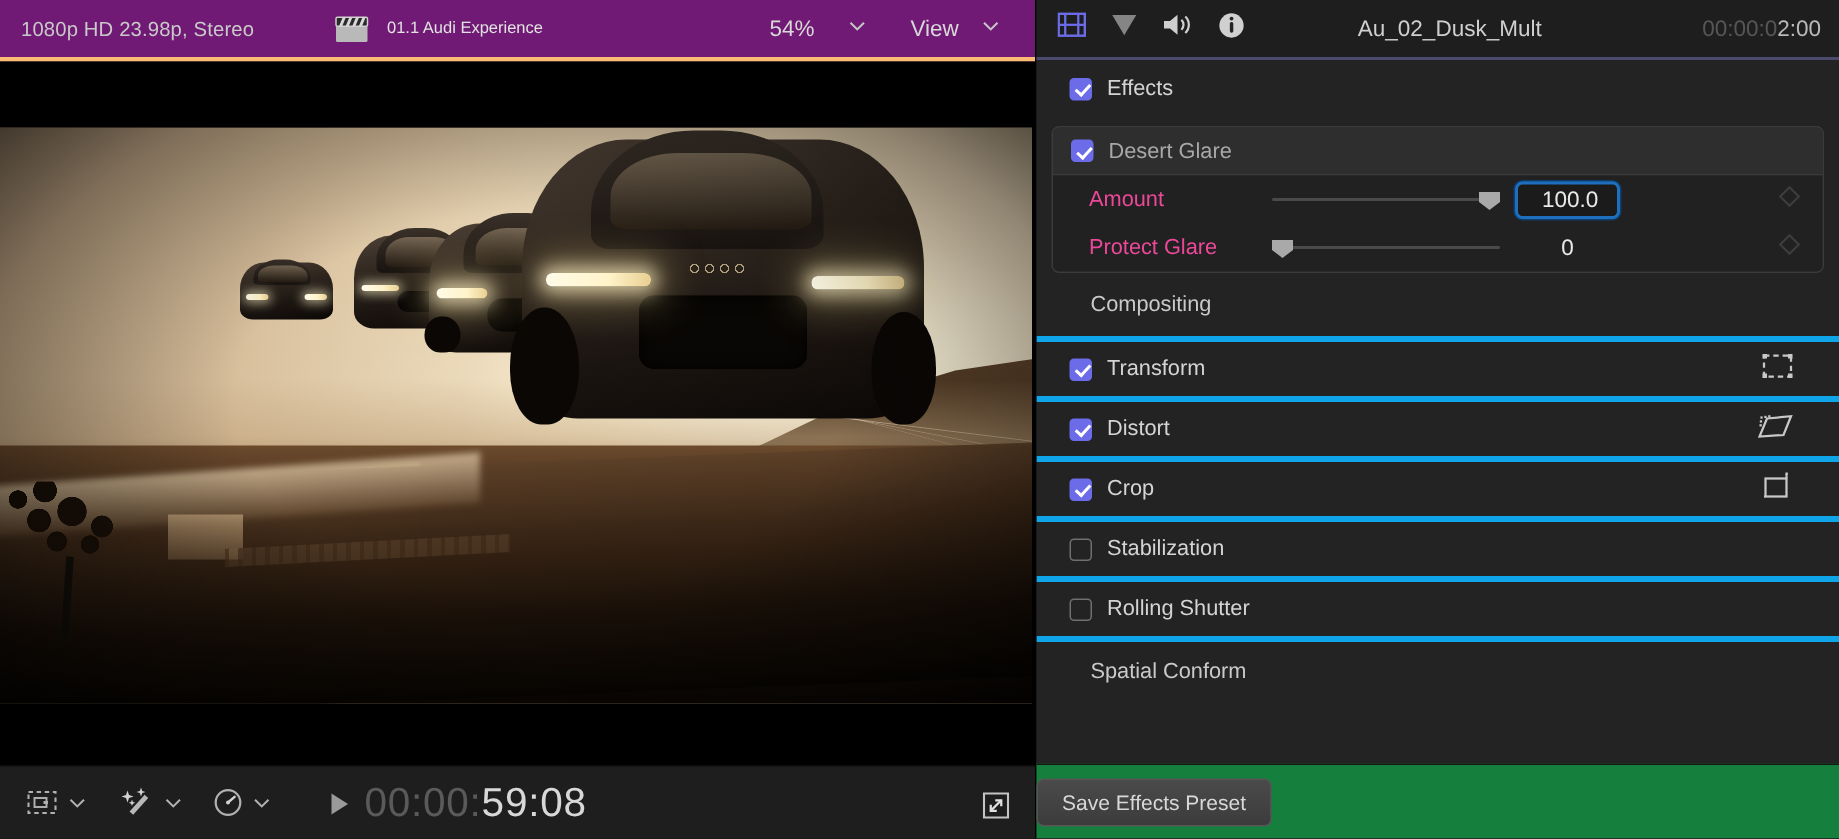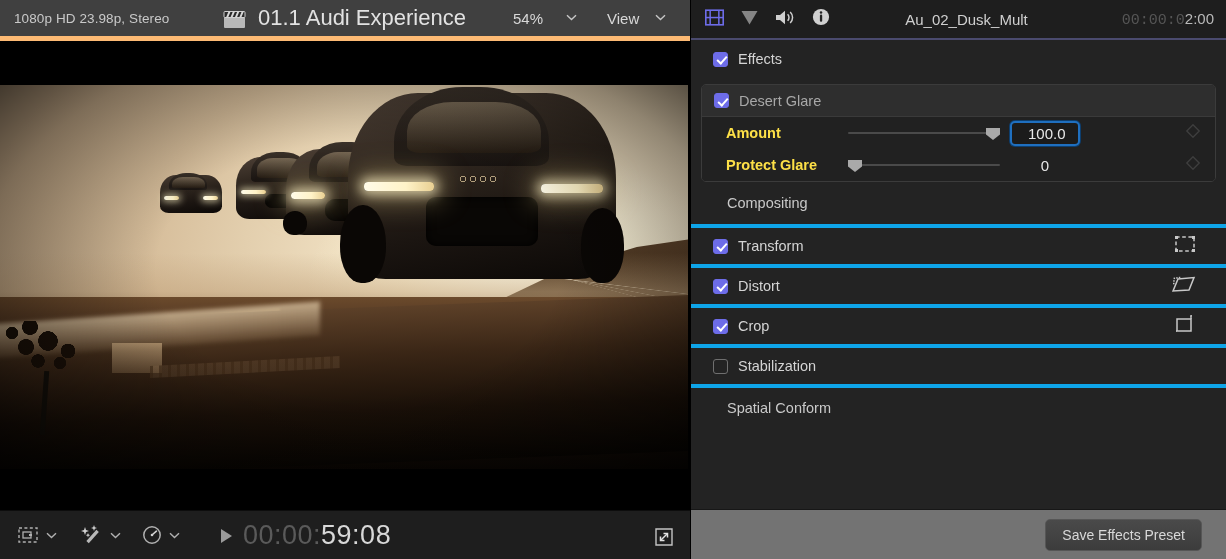--- a/index.html
+++ b/index.html
@@ -9,28 +9,28 @@
     font-family:"Liberation Sans", sans-serif;
     -webkit-font-smoothing:antialiased;
   }
   .app{ position:relative; width:1226px; height:559px; display:flex; }
 
   
   .viewer{ position:relative; width:690px; height:559px; background:#1b1b1b;
            display:flex; flex-direction:column; }
 
   .viewer-toolbar{
-    height:41px; flex:0 0 41px; background:#404040;
+    height:41px; flex:0 0 41px; background:#701a75;
     display:flex; align-items:center; position:relative;
-    border-bottom:5px solid #fdba74;
+    border-bottom:3px solid #fdba74;
   }
   .vt-format{ position:absolute; left:14px; font-size:13.5px; color:#c9c9c9; letter-spacing:.1px;
               white-space:nowrap; }
   .vt-clap{ position:absolute; left:222px; top:9px; width:26px; height:22px; }
-  .vt-title{ position:absolute; left:258px; font-size:22px; color:#e2e2e2; white-space:nowrap; }
+  .vt-title{ position:absolute; left:258px; font-size:11px; color:#e2e2e2; white-space:nowrap; }
   .vt-zoom{ position:absolute; left:513px; font-size:15px; color:#d8d8d8; }
   .vt-zoom-chev{ position:absolute; left:566px; top:14px; }
   .vt-view{ position:absolute; left:607px; font-size:15px; color:#d8d8d8; }
   .vt-view-chev{ position:absolute; left:655px; top:14px; }
   .chev{ width:11px; height:7px; display:block; }
   .chev svg{ display:block; }
 
   .viewer-stage{ flex:1 1 auto; background:#000; position:relative; overflow:hidden; }
   .video-frame{
     position:absolute; left:0; top:44px; width:688px; height:384px; overflow:hidden;
@@ -181,21 +181,21 @@
   
   .inspector{ width:536px; height:559px; background:#232323; display:flex; flex-direction:column;
               border-left:1px solid #000; }
   .insp-header{
     height:40px; flex:0 0 40px; background:#1e1e1e; position:relative;
     display:flex; align-items:center; border-bottom:2px solid #4a4a6e;
   }
   .ih-icons{ position:absolute; left:14px; display:flex; align-items:center; gap:16px; }
   .ih-title{ position:absolute; left:16px; right:0; text-align:center; font-size:15px; color:#cfcfcf; }
   .ih-tc{ position:absolute; right:12px; font-size:15px; }
-  .ih-tc .dim{ color:#555;font-family:Liberation Mono, monospace; } .ih-tc .lit{ color:#b9b9b9; }
+  .ih-tc .dim{ color:#555; } .ih-tc .lit{ color:#b9b9b9; }
 
   .insp-body{ flex:1 1 auto; overflow:hidden; background:#232323; }
 
   .row{
     position:relative; display:flex; align-items:center;
     height:40px; padding:0 12px 0 22px;
     border-bottom:4px solid #0ea5e9;
   }
   .row.noborder{ border-bottom:none;align-items:center; }
   .row-label{ font-size:14.5px; color:#d4d4d4; }
@@ -214,43 +214,43 @@
   .effect-group{
     margin:6px 10px 0 10px; border:1px solid #3b3b3b; border-radius:5px;
     background:#242424; overflow:hidden;
   }
   .eg-head{
     display:flex; align-items:center; height:32px; padding:0 12px;
     background:#2e2e2e; border-bottom:1px solid #3a3a3a;
   }
   .eg-head .row-label{ color:#a8a8a8; }
   .param{ display:flex; align-items:center; height:32px; padding:0 10px 0 24px; background:#212121; }
-  .param-name{ width:122px; font-size:14.5px; color:#fde047;font-weight:bold; }
+  .param-name{ width:122px; font-size:14.5px; color:#ec4899; }
   .slider{ position:relative; width:152px; height:16px; margin-right:10px; }
   .slider .track{
     position:absolute; left:0; right:0; top:7px; height:2px; background:#4a4a4a; border-radius:1px;
   }
   .slider .thumb{
     position:absolute; top:3px; width:14px; height:12px; background:#a9a9a9;
     clip-path:polygon(0 0, 100% 0, 100% 55%, 50% 100%, 0 55%);
   }
   .val{
     width:70px; text-align:center; font-size:15px; color:#e8e8e8;
   }
   .val.focus{
     border:2px solid #1f6fbf; border-radius:5px; background:#1b1b1b; padding:2px 16px;
     box-shadow:0 0 0 1px #0d3e6e;
   }
   .kf{ margin-left:auto; margin-right:4px; }
 
   .row-icon{ margin-left:auto; margin-right:18px; }
 
   .insp-footer{
-    height:50px; flex:0 0 50px; background:#737373; border-top:1px solid #171717;
-    display:flex; align-items:center; justify-content:flex-end; padding-right:24px;
+    height:50px; flex:0 0 50px; background:#15803d; border-top:1px solid #171717;
+    display:flex; align-items:center; padding-right:24px;
   }
   .btn-preset{
     background:linear-gradient(180deg,#4a4a4a,#3c3c3c); border:1px solid #565656;
     border-radius:5px; color:#d8d8d8; font-size:14px; padding:7px 16px;
   }
 </style>
 </head>
 <body>
 
 <div class="app">
@@ -539,20 +539,24 @@
             <rect x="16.3" y="1" width="1.6" height="1.6" fill="#c8c8c8"></rect>
           </svg>
         </span>
       </div>
 
       <div class="row">
         <span class="cb"></span>
         <span class="row-label">Stabilization</span>
       </div>
 
+      <div class="row">
+        <span class="cb"></span>
+        <span class="row-label">Rolling Shutter</span>
+      </div>
 
       <div class="row noborder">
         <span class="row-label section">Spatial Conform</span>
       </div>
 
     </div>
 
     <div class="insp-footer">
       <button class="btn-preset">Save Effects Preset</button>
     </div>

